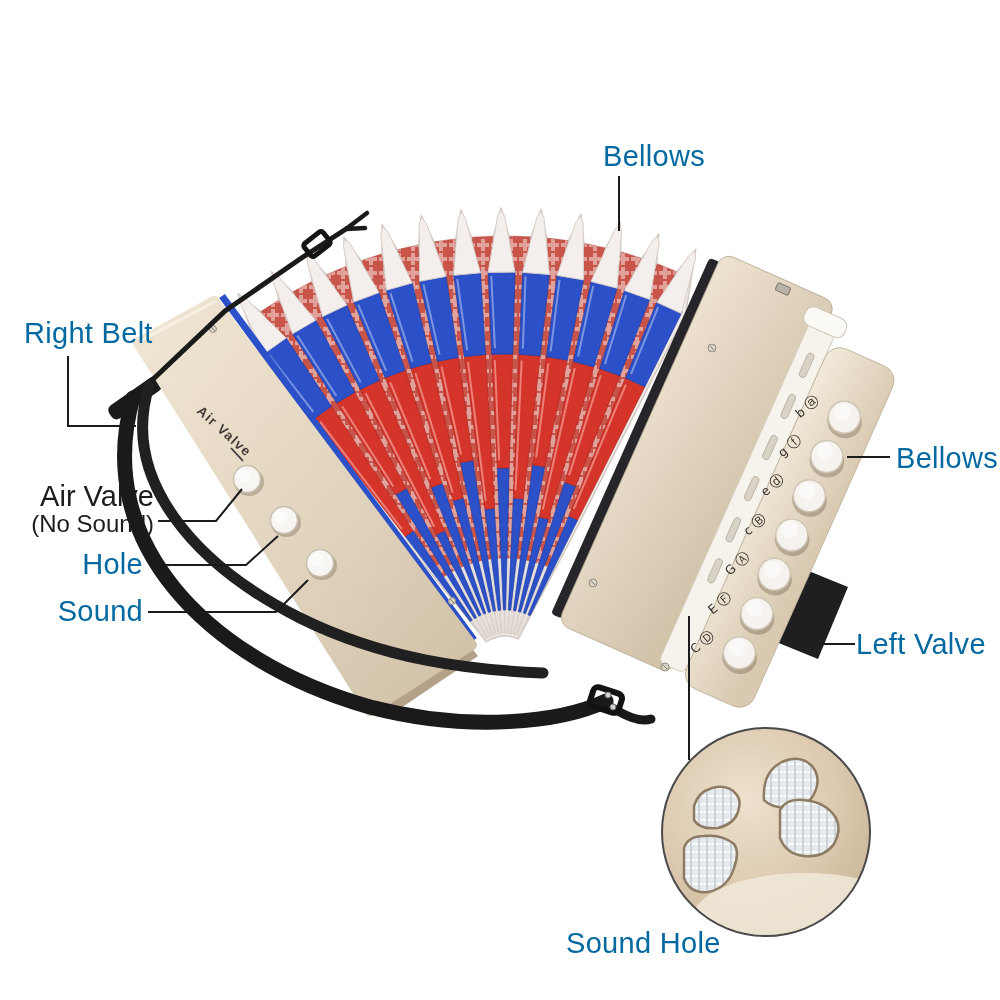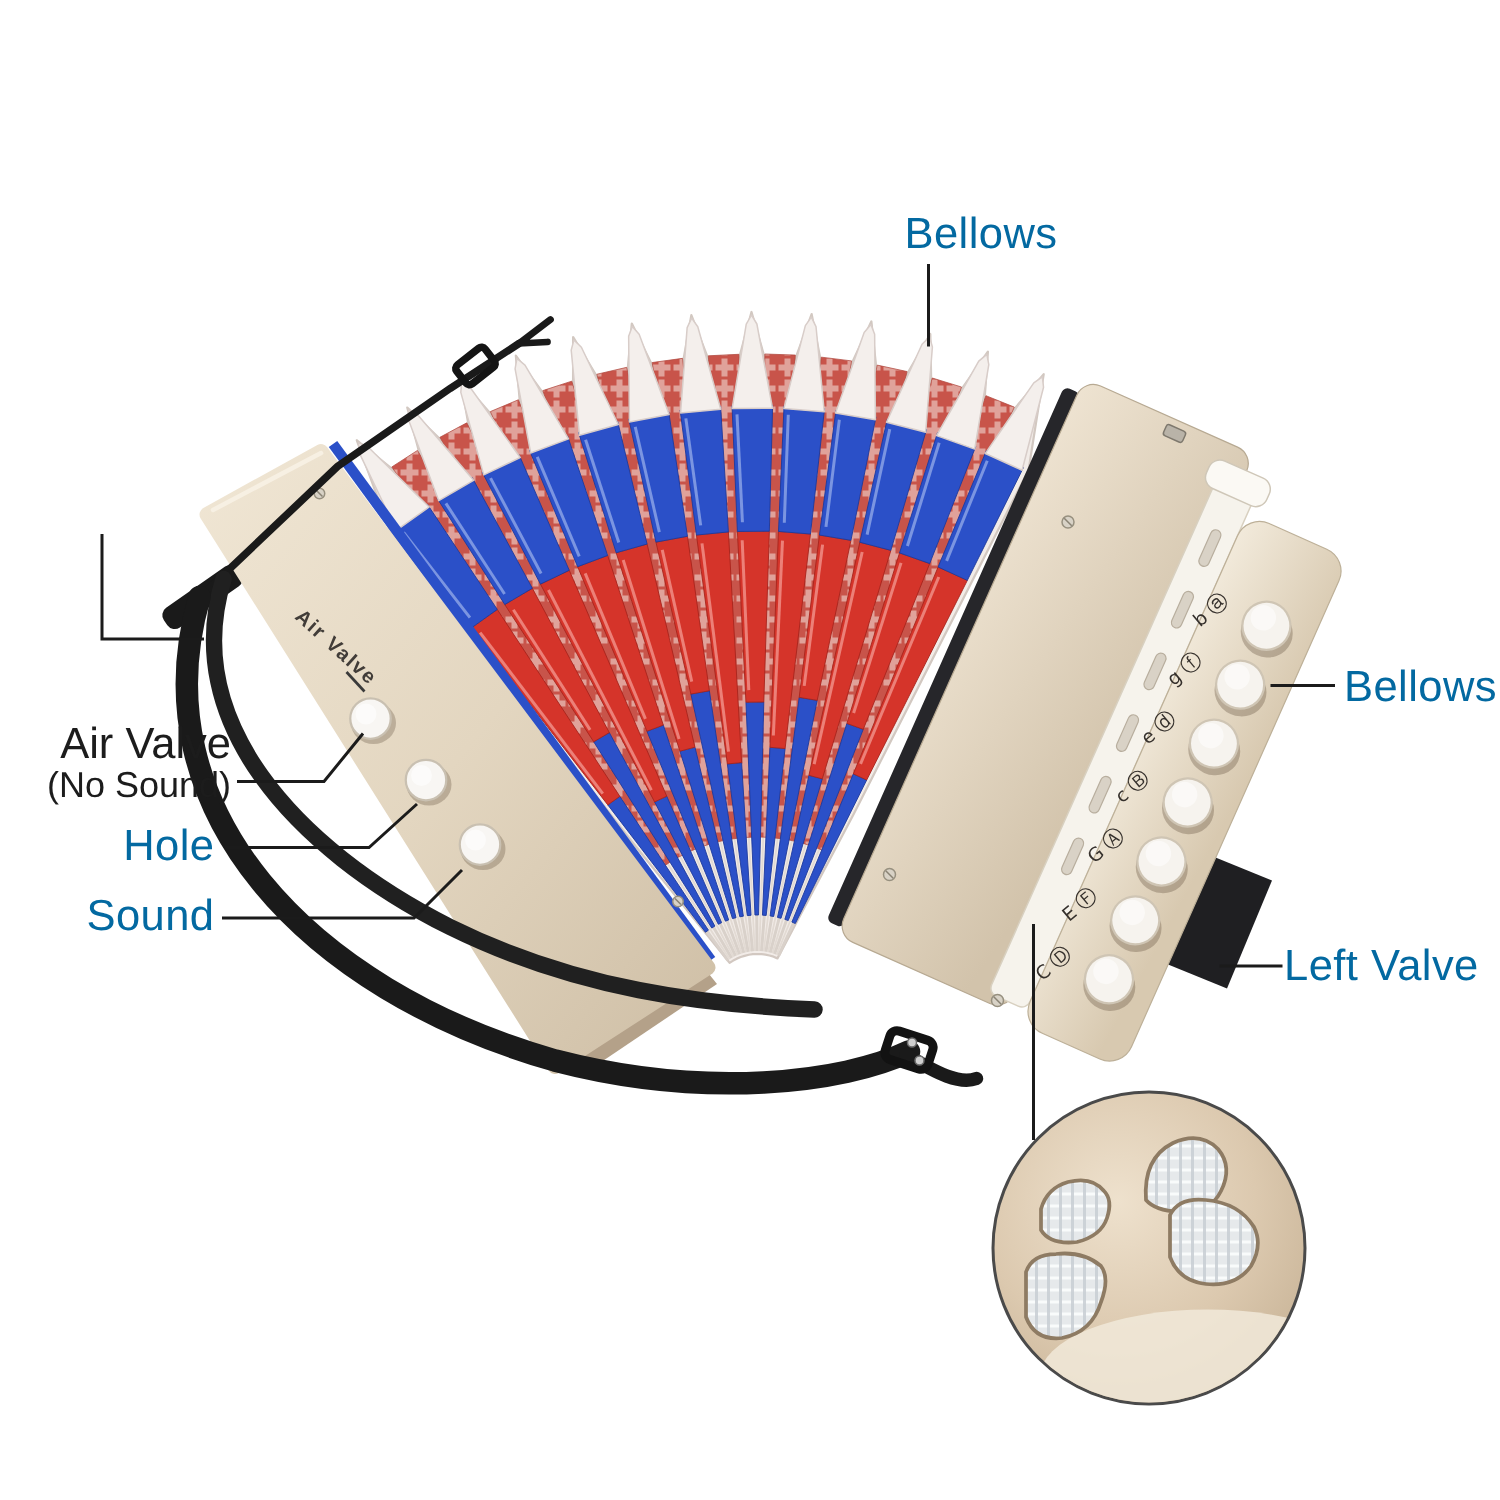--- a/index.html
+++ b/index.html
@@ -264,23 +264,25 @@
       <path d="M68,356 L68,426 L136,426" fill="none" stroke="#1b1b1b" stroke-width="2"></path>
       <path d="M158,521 L216,521 L242,489" fill="none" stroke="#1b1b1b" stroke-width="2"></path>
       <path d="M150,565 L246,565 L278,536" fill="none" stroke="#1b1b1b" stroke-width="2"></path>
       <path d="M148,612 L276,612 L308,580" fill="none" stroke="#1b1b1b" stroke-width="2"></path>
       <path d="M847,457 L890,457" fill="none" stroke="#1b1b1b" stroke-width="2"></path>
       <path d="M813,644 L855,644" fill="none" stroke="#1b1b1b" stroke-width="2"></path>
       <path d="M689,616 L689,760" fill="none" stroke="#1b1b1b" stroke-width="2"></path>
     </svg>
 
   <div class="lbl" style="left:603px;top:140px">Bellows</div>
+  <div class="lbl" style="left:24px;top:317px">Right Belt</div>
 
   <div class="lbl-block ra" style="left:14px;top:481px;width:140px">
     <div class="lbl-main">Air Valve</div>
     <div class="lbl-sub">(No Sound)</div>
   </div>
 
   <div class="lbl ra" style="left:20px;top:548px;width:123px">Hole</div>
   <div class="lbl ra" style="left:20px;top:595px;width:123px">Sound</div>
   <div class="lbl" style="left:896px;top:442px">Bellows</div>
   <div class="lbl" style="left:856px;top:628px">Left Valve</div>
+  <div class="lbl" style="left:566px;top:927px">Sound Hole</div>
 </div>
 
 </body></html>

